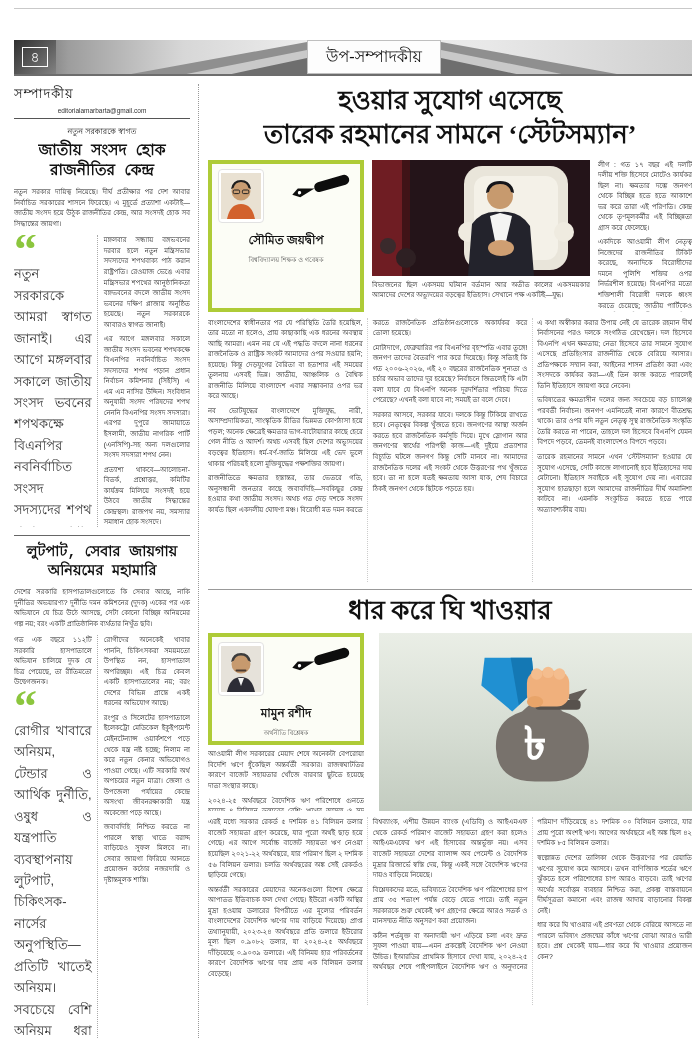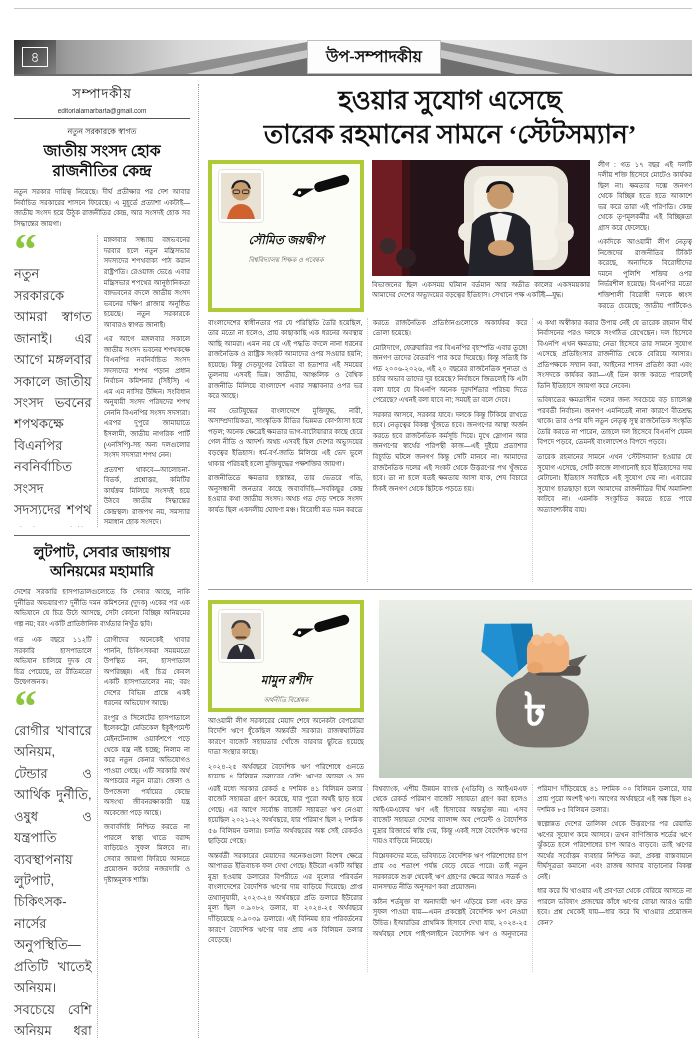--- a/index.html
+++ b/index.html
@@ -9,37 +9,37 @@
 
   
   .hdr{position:absolute;top:40px;left:14px;right:8px;height:34px;display:flex;align-items:stretch;
        background:linear-gradient(90deg,#5a5a5a 0%,#9d9d9d 8%,#d7d7d7 25%,#efefef 45%,#e8e8e8 70%,#cfcfcf 100%);
        border-bottom:2px solid #6d6d6d;}
   .pgbox{width:42px;flex:none;background:linear-gradient(135deg,#2f2f2f,#828282);display:flex;align-items:center;justify-content:center;}
   .pgnum{border:1px solid #fff;color:#fff;font-size:14px;line-height:1;padding:2px 7px;}
   .ribbon{flex:1;min-width:0;position:relative;}
   .ribbon svg{position:absolute;inset:0;width:100%;height:100%;}
   .title-box{flex:none;background:#fdfdfd;border:1px solid #bfbfbf;display:flex;align-items:center;
-             padding:0 18px;font-size:16px;font-weight:bold;font-family:"Liberation Serif",serif;}
+             padding:0 18px;font-size:16px;font-weight:normal;font-family:"Liberation Serif",serif;}
   .hdr-right{flex:none;background:#f6f6f6;border-left:1px solid #ccc;display:flex;align-items:center;gap:7px;padding:0 8px;}
   .date-block{text-align:right;font-size:6.5px;line-height:1.5;color:#222;}
   .logo{display:flex;align-items:flex-end;font-weight:bold;font-size:20px;letter-spacing:0.5px;color:#000;
         font-family:"Liberation Serif",serif;}
   .logo-dot{width:5px;height:5px;border-radius:50%;background:#e0262a;margin:0 2px 2px 2px;}
 
   
   .content{position:absolute;top:84px;left:14px;right:8px;bottom:12px;display:flex;gap:9px;}
 
   
   .sidebar{width:176px;flex:none;border-right:1px dotted #999;padding-right:8px;display:flex;flex-direction:column;overflow:hidden;}
-  .mast{text-align:center;font-size:13px;letter-spacing:1px;}
+  .mast{font-size:13px;letter-spacing:1px;}
   .email{text-align:center;font-size:6.5px;color:#333;margin-top:2px;}
   .mast-rule{border-top:1px solid #555;margin:4px 0 0;}
   .kicker{text-align:center;font-size:8px;margin-top:6px;color:#222;}
-  .ed-headline{text-align:center;font-weight:bold;font-size:15.5px;line-height:1.3;margin-top:3px;font-family:Liberation Sans, sans-serif;}
+  .ed-headline{text-align:center;font-weight:bold;font-size:15.5px;line-height:1.3;margin-top:3px;font-family:Liberation Mono, monospace;}
   .ed-headline2{font-size:14.5px;}
   .lead{font-size:6.8px;line-height:1.55;text-align:justify;margin-top:6px;color:#222;}
   .twocol{display:flex;margin-top:6px;overflow:hidden;}
   .twocol.ed1{height:292px;}
   .twocol.ed2{flex:1;}
   .qcol{width:47%;padding-right:5px;box-sizing:border-box;}
   .tcol{width:53%;border-left:1px dotted #aaa;padding-left:6px;box-sizing:border-box;}
   .qmark{font-family:"Liberation Serif",serif;font-size:46px;line-height:0.65;height:28px;font-weight:bold;}
   .qtext{font-size:13px;line-height:1.65;color:#333;text-align:justify;}
   .ed-div{border-top:1px solid #666;margin:8px 0 4px;}
@@ -50,21 +50,21 @@
   .art-headline{text-align:center;font-weight:bold;font-size:26px;line-height:1.3;font-family:"Liberation Serif",serif;}
   .band{display:flex;gap:8px;margin-top:8px;height:152px;overflow:hidden;}
   .band2{display:flex;gap:15px;margin-top:6px;height:178px;overflow:hidden;}
   .cols3{margin-top:6px;column-count:3;column-gap:10px;column-rule:1px dotted #ccc;overflow:hidden;}
   .cols3.a1{height:264px;}
   .cols3.a2{height:188px;}
   .art-div{border-top:1px solid #999;margin:7px 0 4px;}
 
   
   .card-col{width:156px;flex:none;display:flex;flex-direction:column;gap:4px;overflow:hidden;}
-  .card{border:4px solid var(--green,#aecb37);background:#fcfdf6;box-sizing:border-box;padding:5px 6px;position:relative;flex:none;font-style:italic;}
+  .card{border:4px solid var(--green,#aecb37);background:#fcfdf6;box-sizing:border-box;padding:5px 6px;position:relative;flex:none;}
   .card.tall{height:100%;}
   .card.short{height:112px;}
   .card-top{display:flex;justify-content:space-between;align-items:flex-start;}
   .avatar{width:44px;height:52px;background:#fff;border:1px solid #e2e2e2;border-radius:4px;display:flex;align-items:center;justify-content:center;flex:none;}
   .avatar svg{width:40px;height:46px;}
   .pen{width:66px;height:30px;margin-top:2px;}
   .card-name{text-align:center;font-weight:bold;font-size:12px;margin-top:8px;}
   .card-role{text-align:center;font-size:6.5px;color:#555;margin-top:4px;}
 
   
@@ -226,20 +226,21 @@
           <p class="bp">মোটাদাগে, ফেব্রুয়ারির পর বিএনপির বৃহস্পতি এবার তুঙ্গে! জনগণ তাদের বৈতরণি পার করে দিয়েছে। কিন্তু সত্যিই কি গত ২০০৬-২০২৬, এই ২০ বছরের রাজনৈতিক শূন্যতা ও চর্চার অভাব তাদের দূর হয়েছে? নির্বাচনে জিতলেই কি এটা বলা যাবে যে বিএনপি অনেক দূরদর্শিতার পরিচয় দিতে পেরেছে? এখনই বলা যাবে না; সময়ই তা বলে দেবে।</p>
           <p class="bp">সরকার আসবে, সরকার যাবে। দলকে কিন্তু টিকিয়ে রাখতে হবে। নেতৃত্বের বিকল্প খুঁজতে হবে। জনগণের আস্থা অর্জন করতে হবে রাজনৈতিক কর্মসূচি দিয়ে। মুখে স্লোগান আর জনগণের স্বার্থের পরিপন্থী কাজ—এই দুইয়ে প্রত্যাশার বিচ্যুতি ঘটলে জনগণ কিন্তু সেটি মানবে না। আমাদের রাজনৈতিক দলের এই সংকট থেকে উত্তরণের পথ খুঁজতে হবে। তা না হলে যতই ক্ষমতায় আসা যাক, শেষ বিচারে ঠিকই জনগণ থেকে ছিটকে পড়তে হয়।</p>
           <p class="bp">এ কথা অস্বীকার করার উপায় নেই যে তারেক রহমান দীর্ঘ নির্বাসনের পরও দলকে সংগঠিত রেখেছেন। দল হিসেবে বিএনপি এখন ক্ষমতায়; নেতা হিসেবে তার সামনে সুযোগ এসেছে প্রতিহিংসার রাজনীতি থেকে বেরিয়ে আসার। প্রতিপক্ষকে সম্মান করা, আইনের শাসন প্রতিষ্ঠা করা এবং সংসদকে কার্যকর করা—এই তিন কাজ করতে পারলেই তিনি ইতিহাসে জায়গা করে নেবেন।</p>
           <p class="bp">ভবিষ্যতের ক্ষমতাসীন দলের জন্য সবচেয়ে বড় চ্যালেঞ্জ পরবর্তী নির্বাচন। জনগণ এমনিতেই নানা কারণে বীতশ্রদ্ধ থাকে। তার ওপর যদি নতুন নেতৃত্ব সুস্থ রাজনৈতিক সংস্কৃতি তৈরি করতে না পারেন, তাহলে দল হিসেবে বিএনপি যেমন বিপদে পড়বে, তেমনই বাংলাদেশও বিপদে পড়বে।</p>
           <p class="bp">তারেক রহমানের সামনে এখন ‘স্টেটসম্যান’ হওয়ার যে সুযোগ এসেছে, সেটি কাজে লাগানোই হবে ইতিহাসের দায় মেটানো। ইতিহাস সবাইকে এই সুযোগ দেয় না। এবারের সুযোগ হাতছাড়া হলে আমাদের রাজনীতির দীর্ঘ অমানিশা কাটবে না। এমনকি সংকুচিত করতে হতে পারে অত্যাবশ্যকীয় ব্যয়।</p>
         </div>
 
       <div class="art-div"></div>
 
       <div class="art-headline">
+        <div>ধার করে ঘি খাওয়ার</div>
       </div>
 
       <div class="band2">
         <div class="card-col">
           <div class="card short">
             <div class="card-top">
               <div class="avatar">
                 <svg viewBox="0 0 40 46" aria-hidden="true">
                   <rect width="40" height="46" fill="#e6e2da"></rect>
                   <circle cx="20" cy="18" r="9.5" fill="#c79a6e"></circle>

